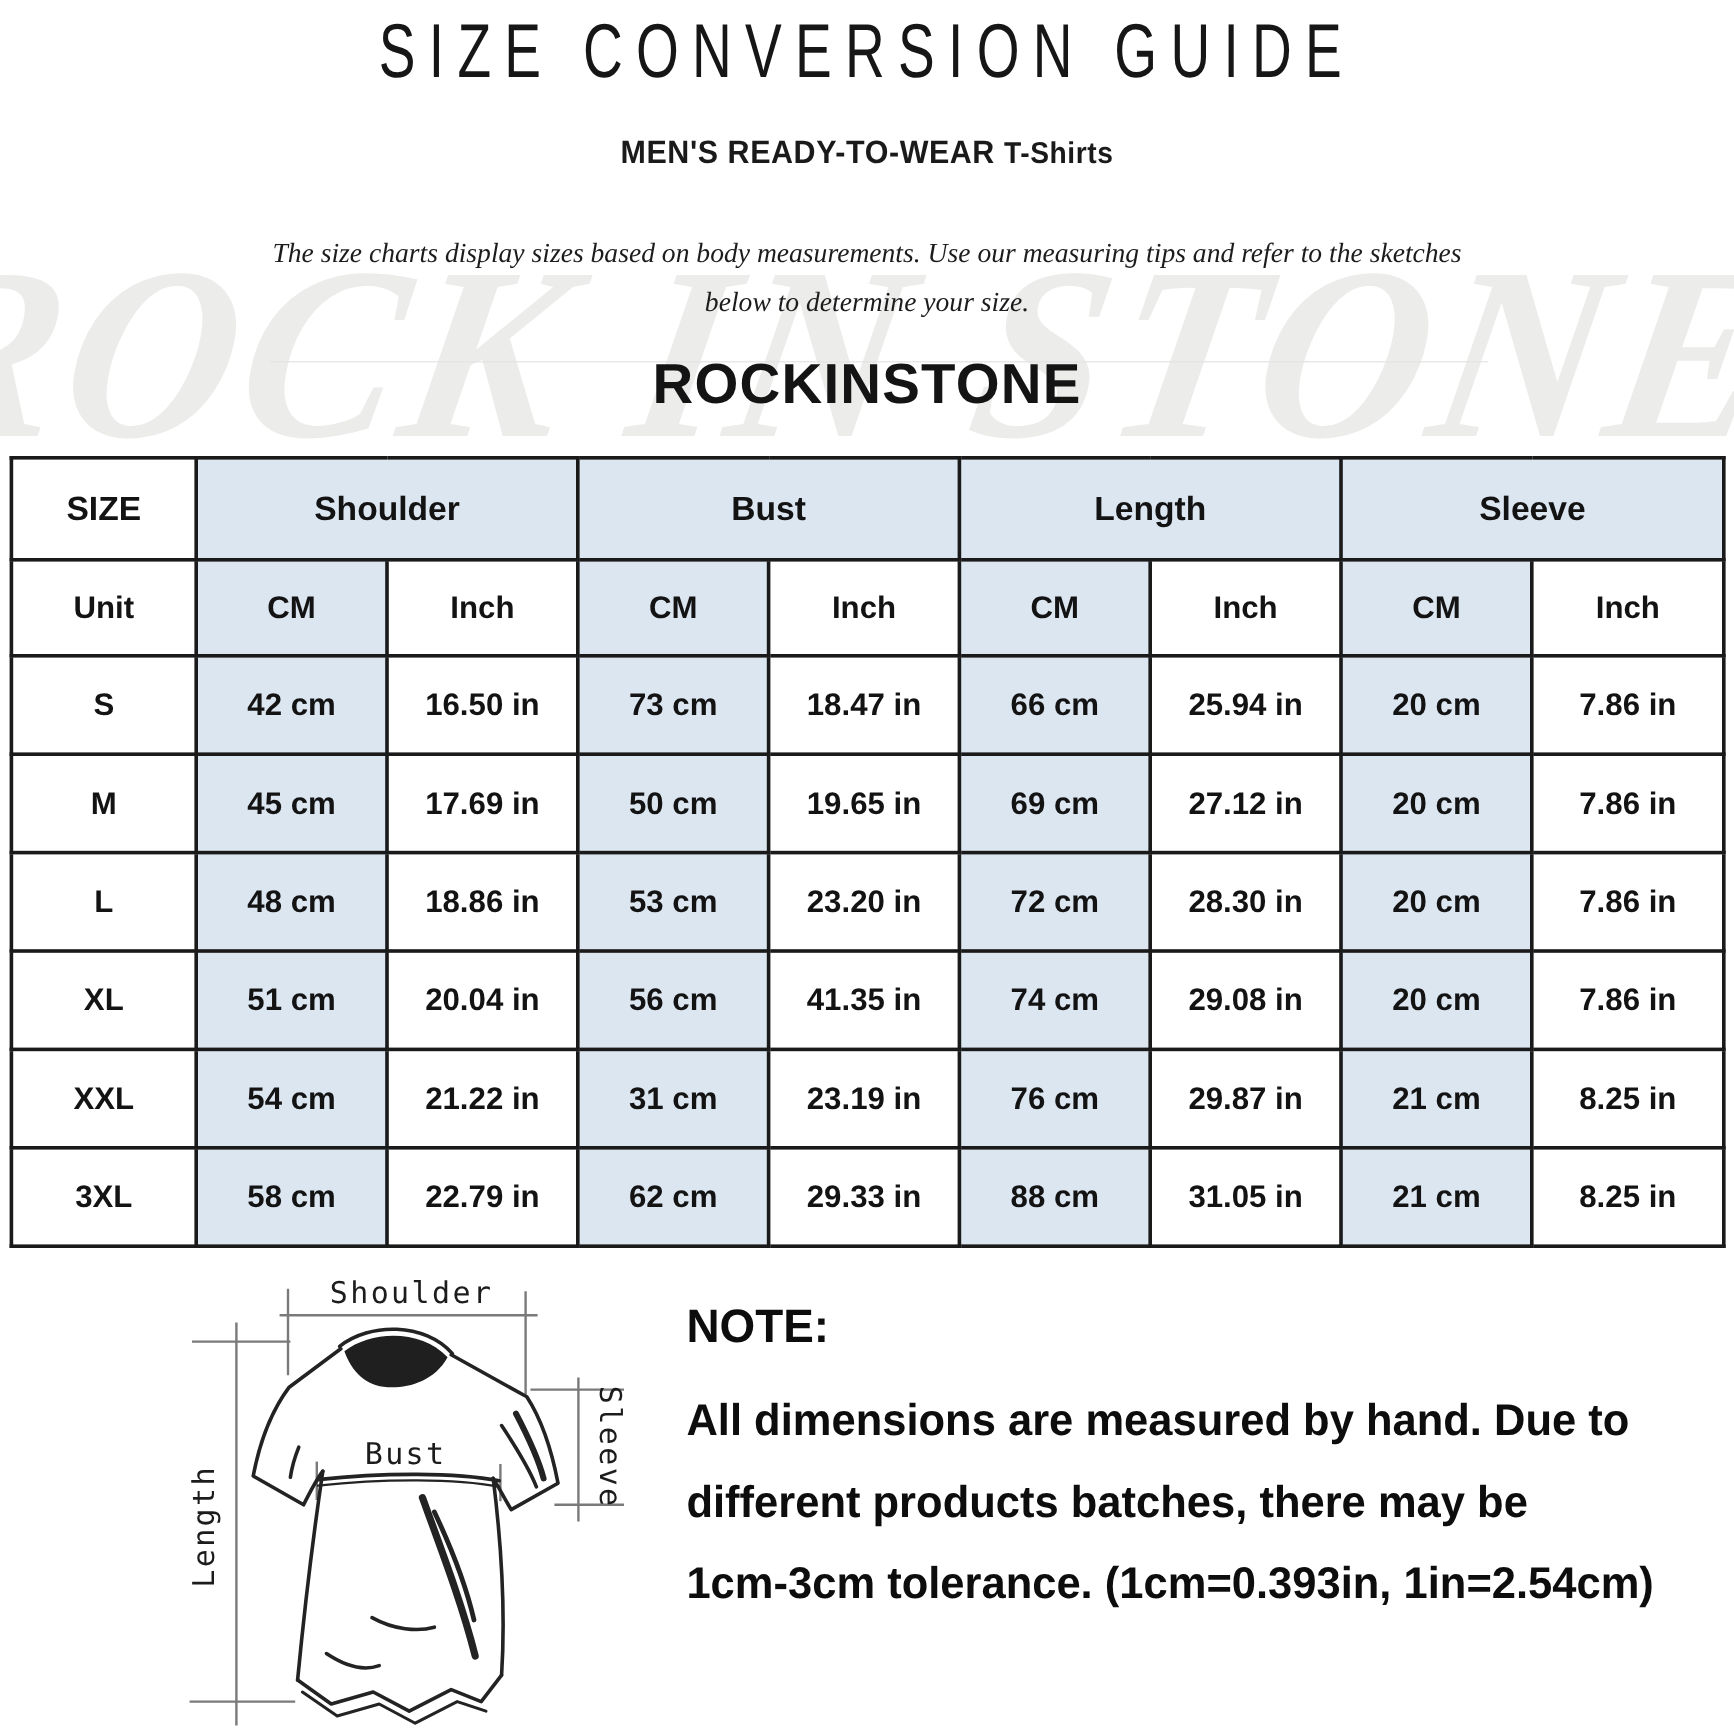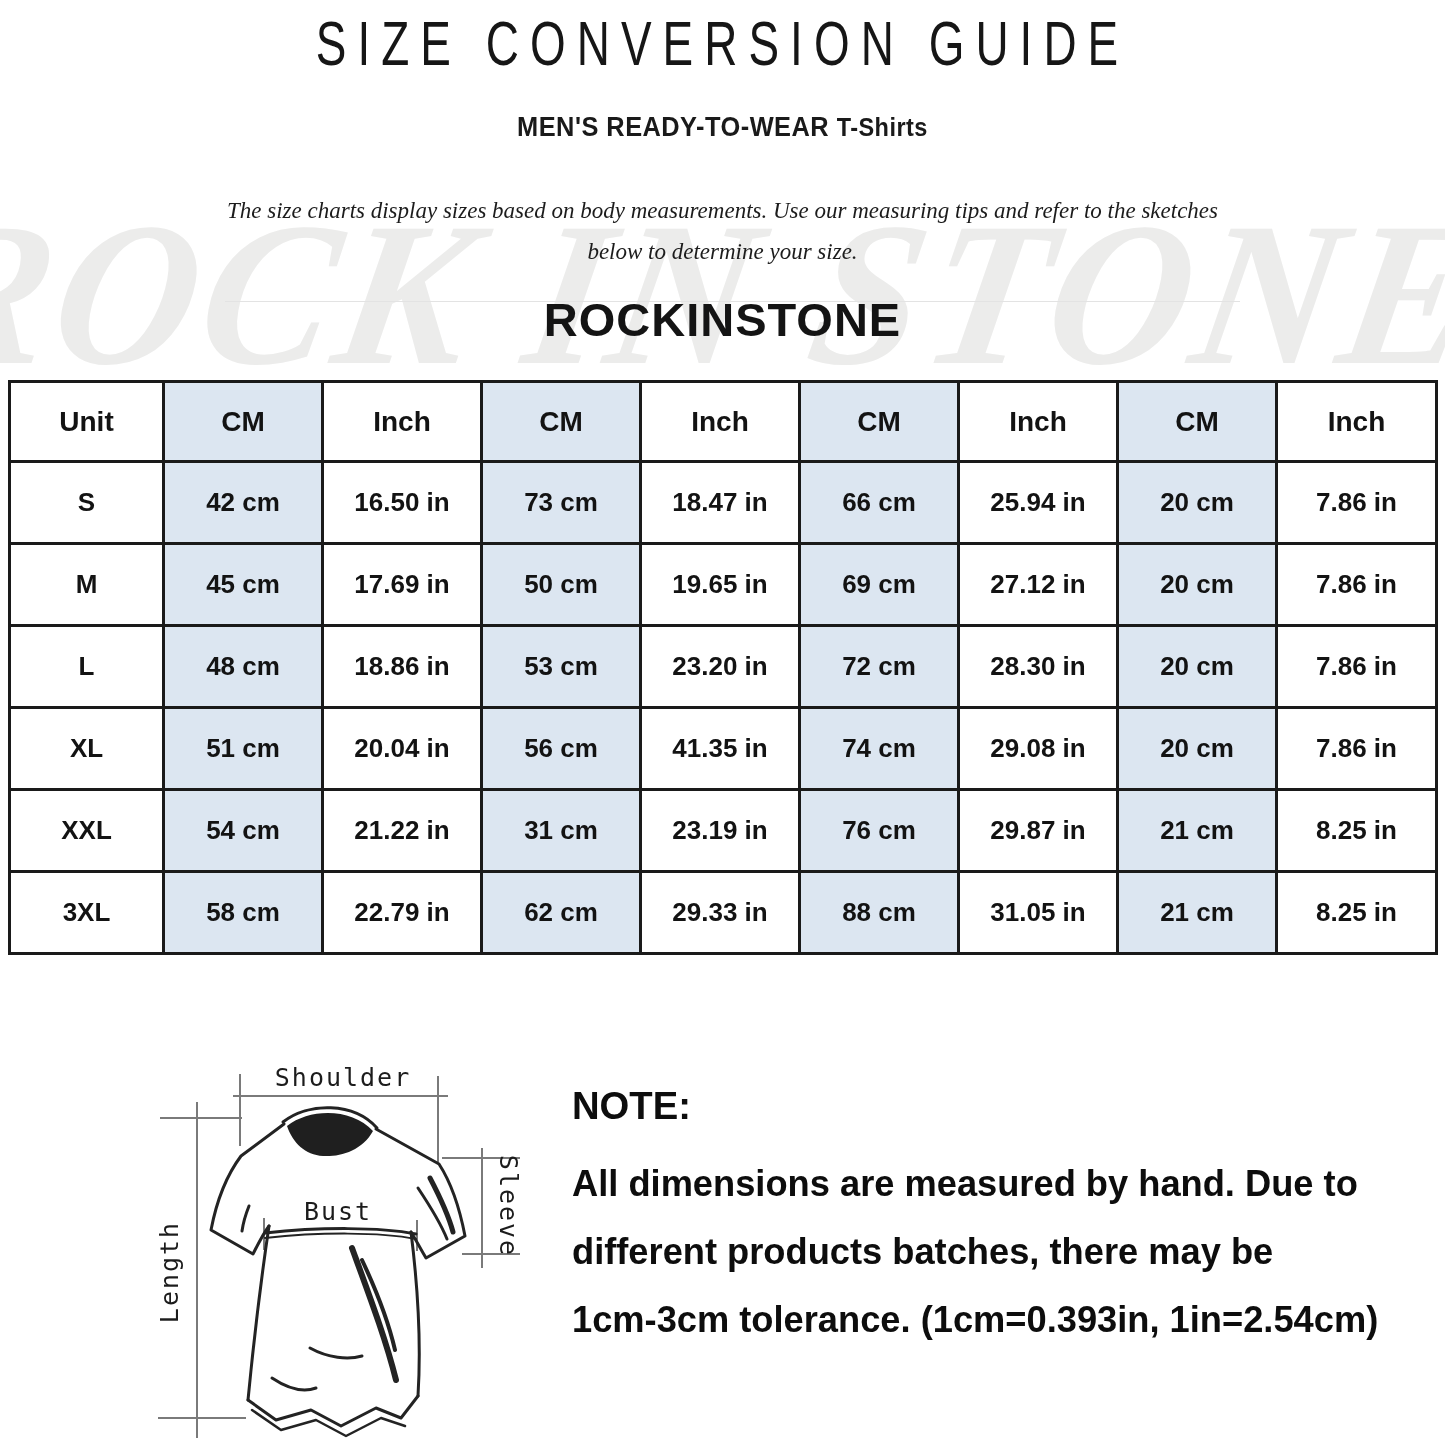--- a/index.html
+++ b/index.html
@@ -113,20 +113,27 @@
         <col style="width:159px">
       <col style="width:159px">
         <col style="width:159px">
       <col style="width:159px">
         <col style="width:159px">
       <col style="width:159px">
         <col style="width:160px">
     </colgroup>
     <thead>
       <tr>
+        <th>SIZE</th>
+        <th class="blue" colspan="2">Shoulder</th>
+        <th class="blue" colspan="2">Bust</th>
+        <th class="blue" colspan="2">Length</th>
+        <th class="blue" colspan="2">Sleeve</th>
+      </tr>
+      <tr>
         <th>Unit</th>
         <th class="blue">CM</th>
         <th>Inch</th>
         <th class="blue">CM</th>
         <th>Inch</th>
         <th class="blue">CM</th>
         <th>Inch</th>
         <th class="blue">CM</th>
         <th>Inch</th>
       </tr>

